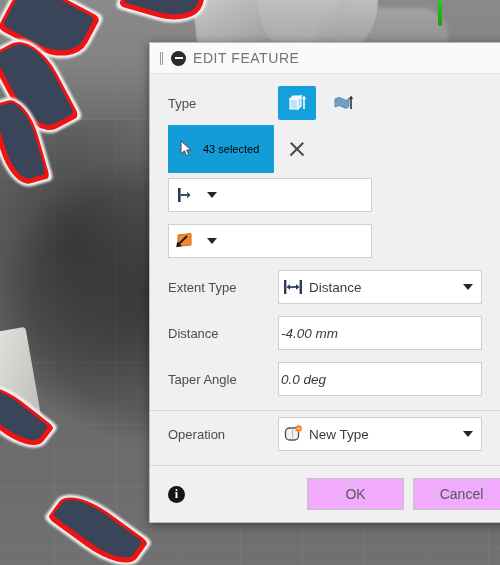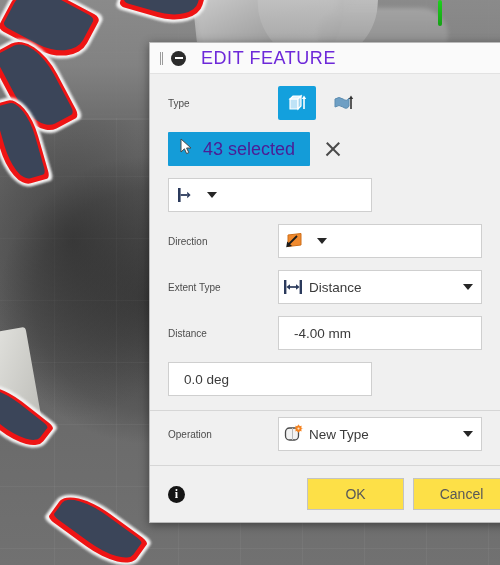--- a/index.html
+++ b/index.html
@@ -52,63 +52,63 @@
   #dialog{position:absolute;left:149px;top:42px;width:360px;
     background:#f0f0f0;border:1px solid #b9b9b9;border-right:none;
     box-shadow:0 2px 9px rgba(0,0,0,.42);}
   #title-bar{height:30px;display:flex;align-items:center;gap:7px;padding:0 10px;
     background:#fafafa;border-bottom:1px solid #e2e2e2;}
   .grip{width:4px;height:13px;
     background:repeating-linear-gradient(to right,#9b9b9b 0 1px, transparent 1px 2px);}
   .collapse-icon{width:15px;height:15px;border-radius:50%;background:#2b2b2b;
     display:flex;align-items:center;justify-content:center;}
   .collapse-icon i{display:block;width:8px;height:2px;background:#fff;}
-  #title-text{font-size:18px;color:#6d28d9;letter-spacing:.55px;margin-left:8px;}
+  #title-text{font-size:14px;color:#737373;letter-spacing:.55px;}
 
   #dialog-body{padding:6px 0 0 0;background:#f0f0f0;}
   .row{display:flex;align-items:center;height:46px;padding:0 0 0 18px;}
-  .row .lbl{width:110px;flex:0 0 110px;font-size:10px;color:#4c4c4c;}
+  .row .lbl{width:110px;flex:0 0 110px;font-size:13px;color:#4c4c4c;}
   .ctrl{flex:1;display:flex;align-items:center;}
 
   
   .type-btns{display:flex;align-items:center;gap:8px;}
   .tbtn{width:38px;height:34px;display:flex;align-items:center;justify-content:center;
     border-radius:2px;}
   .tbtn.sel{background:#13a0dd;}
 
   
-  .selbtn{height:34px;background:#149cd8;color:#4c1d95;display:flex;align-items:center;
-    gap:9px;padding:0 15px 0 11px;font-size:18px;border-radius:1px;}
+  .selbtn{height:48px;background:#149cd8;color:#000000;display:flex;align-items:center;
+    gap:9px;padding:0 15px 0 11px;font-size:11px;border-radius:1px;}
   .clear-x{margin-left:12px;width:22px;height:22px;position:relative;}
   .clear-x::before,.clear-x::after{content:"";position:absolute;left:2px;top:10px;
     width:18px;height:2.4px;background:#4a4a4a;}
   .clear-x::before{transform:rotate(45deg);}
   .clear-x::after{transform:rotate(-45deg);}
 
   
   .field{height:34px;background:#fff;border:1px solid #cfcfcf;display:flex;
     align-items:center;width:204px;box-sizing:border-box;}
   .field .ic{width:30px;display:flex;align-items:center;justify-content:center;flex:0 0 30px;}
   .field .val{flex:1;font-size:13.5px;color:#3b3b3b;}
-  .field.text .val{padding-left:15px;}
+  .field.text .val{padding-left:2px;font-style:italic;}
   .caret{flex:0 0 26px;display:flex;align-items:center;justify-content:center;}
   .caret i{display:block;width:0;height:0;border-left:5px solid transparent;
     border-right:5px solid transparent;border-top:6px solid #262626;}
 
   .divider{height:1px;background:#d6d6d6;margin:8px 0 0 0;}
   .gap{height:8px;}
 
   
   #footer{height:56px;border-top:1px solid #d6d6d6;background:#f0f0f0;
     display:flex;align-items:center;padding:0 0 0 18px;}
   .info-icon{width:17px;height:17px;border-radius:50%;background:#151515;
     color:#fff;font-size:12px;font-weight:bold;font-family:"Liberation Serif",serif;
     display:flex;align-items:center;justify-content:center;line-height:1;}
   .btns{margin-left:auto;display:flex;gap:9px;padding-right:0;}
-  .btn{height:30px;min-width:95px;border:1px solid #c3c3c3;background:#fde047;
+  .btn{height:30px;min-width:95px;border:1px solid #c3c3c3;background:#f0abfc;
     color:#585858;font-size:14px;display:flex;align-items:center;justify-content:center;}
 </style>
 </head>
 <body>
 
 <div id="viewport">
   <div class="vp-grad"></div>
   <div class="grid"></div>
   <div class="dark-sweep"></div>
   <div class="band-top"></div>
@@ -212,21 +212,20 @@
             </svg>
           </span>
           <span class="caret">
               <i></i>
             </span>
         </div>
       </div>
     </div>
 
     <div class="row">
-      <div class="lbl">Direction</div>
       <div class="ctrl">
         <div class="field">
           <span class="ic">
             <svg width="22" height="18" viewBox="0 0 22 18">
               <path d="M5 3 L18 1.5 L18 13 L5 14.5 Z" fill="#f08a2e" stroke="#cf6f18" stroke-width="1"></path>
               <path d="M14 4 L5 13" stroke="#1a1a1a" stroke-width="1.8"></path>
               <path d="M3.2 15.2 L4.2 9.6 L9 14 Z" fill="#1a1a1a"></path>
             </svg>
           </span>
           <span class="caret">
@@ -260,20 +259,21 @@
     <div class="row">
       <div class="lbl">Distance</div>
       <div class="ctrl">
         <div class="field text">
           <span class="val">-4.00 mm</span>
         </div>
       </div>
     </div>
 
     <div class="row">
+      <div class="lbl">Taper Angle</div>
       <div class="ctrl">
         <div class="field text">
           <span class="val">0.0 deg</span>
         </div>
       </div>
     </div>
 
     <div class="divider"></div>
 
     <div class="row">

